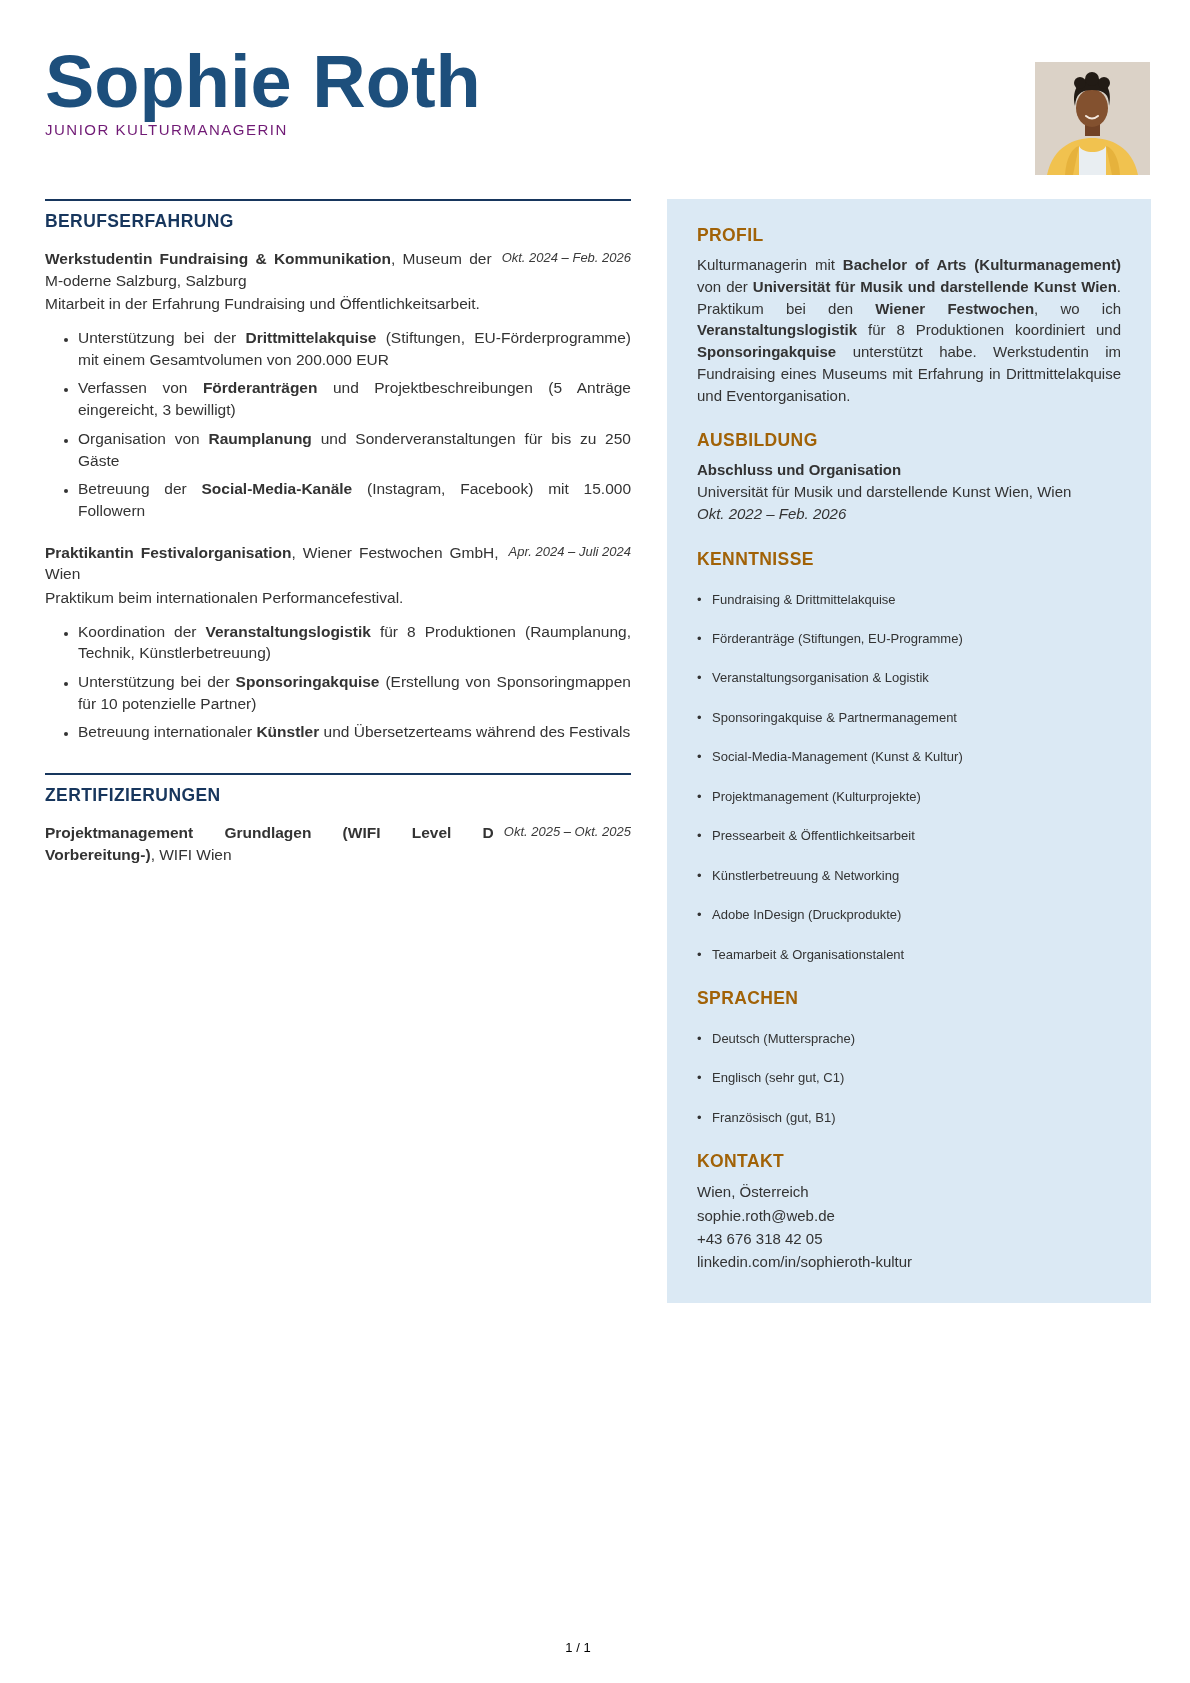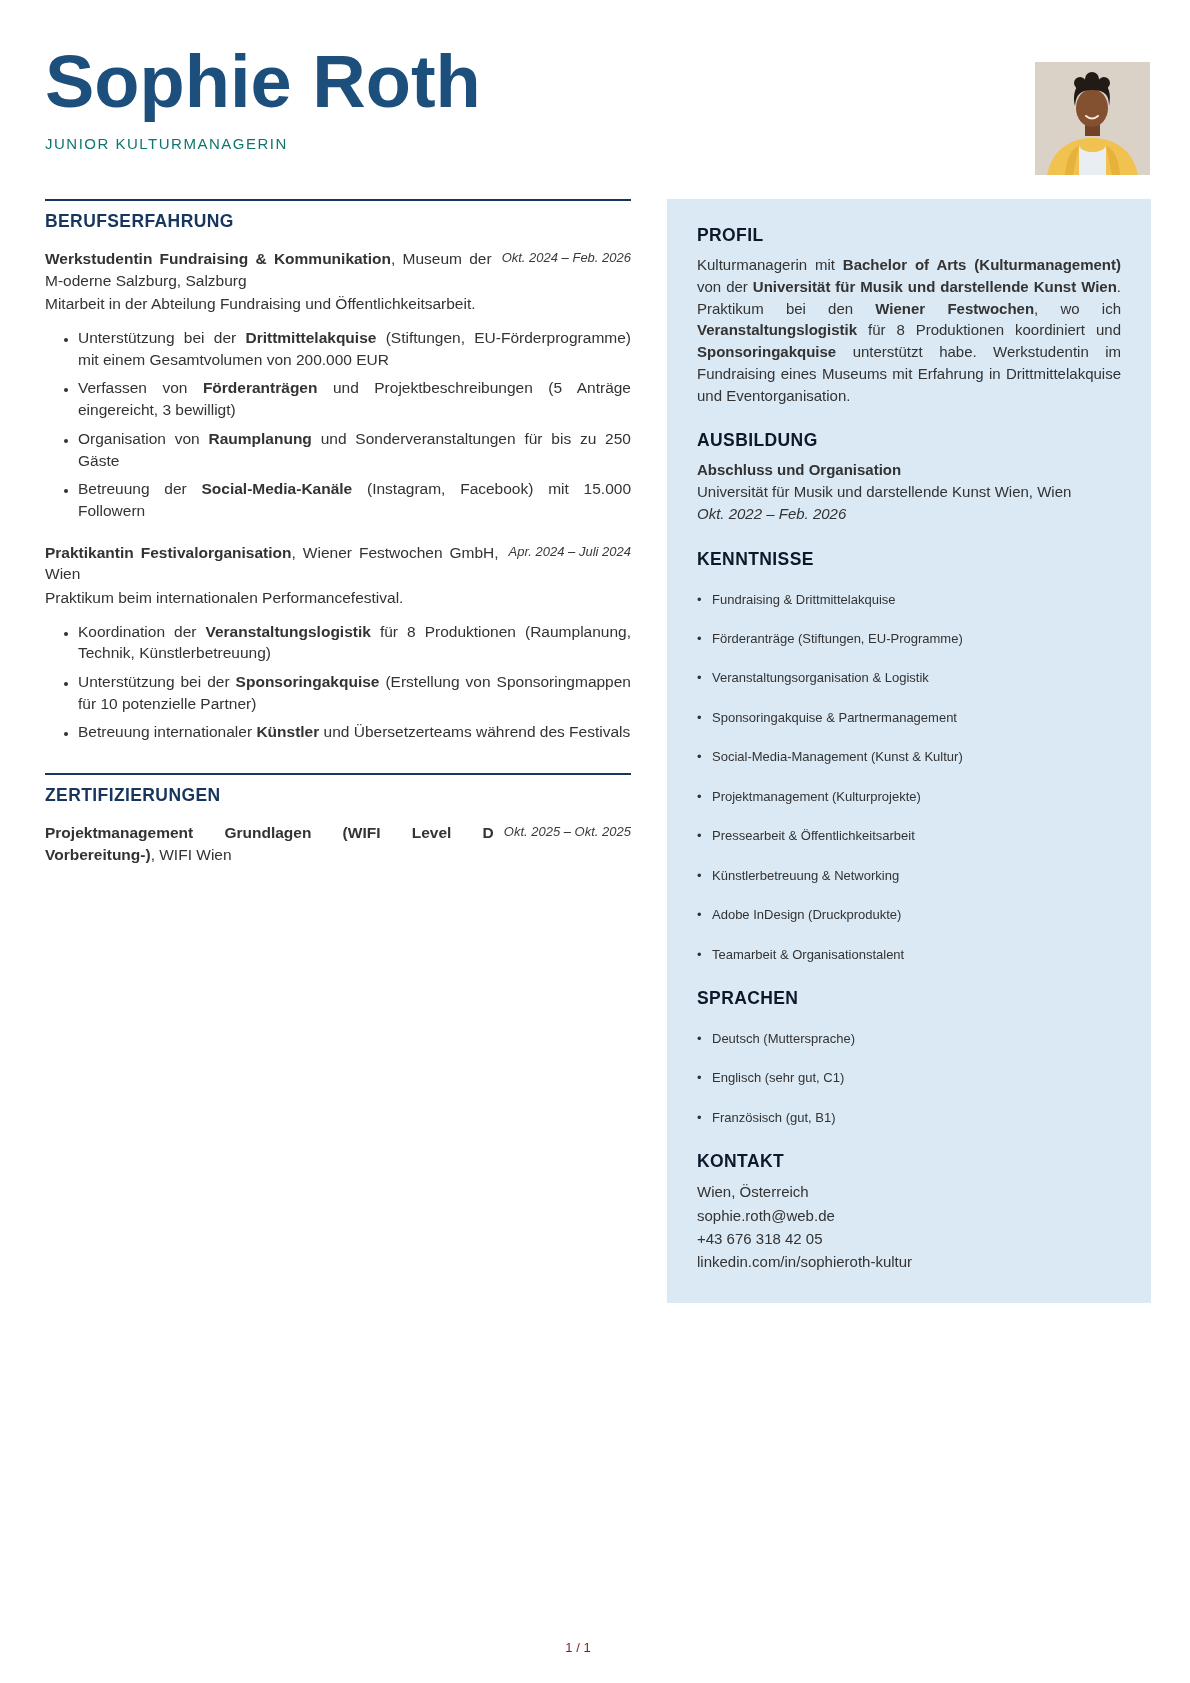--- a/index.html
+++ b/index.html
@@ -23,24 +23,24 @@
   .header { position: relative; min-height: 128px; }
   .name {
     margin: 0;
     font-size: 74px;
     line-height: 1.0;
     font-weight: bold;
     color: #1d4f7c;
     letter-spacing: 0px;
   }
   .subtitle {
-    margin-top: 16px;
+    margin-top: 2px;
     font-size: 15px;
     letter-spacing: 1.5px;
-    color: #0f766e;
+    color: #701a75;
   }
   .photo {
     position: absolute;
     top: 17px;
     right: 0px;
     width: 115px;
     height: 113px;
     overflow: hidden;
   }
   .photo svg { display: block; width: 100%; height: 100%; }
@@ -110,21 +110,21 @@
     box-sizing: border-box;
     background: #dbe9f4;
     padding: 26px 30px 30px 30px;
   }
   .sidebar section { margin-bottom: 24px; }
   .sidebar section:last-child { margin-bottom: 0; }
   .sidebar-heading {
     margin: 0 0 8px 0;
     font-size: 17.5px;
     font-weight: bold;
-    color: #0f172a;
+    color: #a16207;
     letter-spacing: 0.4px;
   }
   .sidebar p.body-text {
     margin: 0;
     font-size: 15px;
     line-height: 1.45;
     text-align: justify;
   }
   .edu-degree { font-weight: bold; font-size: 15px; line-height: 1.45; }
   .edu-school { font-size: 15px; line-height: 1.45; }
@@ -150,21 +150,21 @@
   .contact-line { font-size: 15px; line-height: 1.55; }
   a.contact-link { color: inherit; text-decoration: none; }
   
   .footer {
     position: absolute;
     bottom: 28px;
     left: 0;
     width: 1156px;
     text-align: center;
     font-size: 13px;
-    color: #7f1d1d;
+    color: #000000;
     margin-top: 40px;
   }
 </style>
 </head>
 <body>
 
 <div class="page">
 
   <header class="header">
     <h1 class="name">Sophie Roth</h1>
@@ -203,21 +203,21 @@
         <hr class="section-rule">
         <h2 class="section-heading">BERUFSERFAHRUNG</h2>
 
         <article class="entry">
           <div class="entry-head">
             <div class="entry-title">
               <span class="bold">Werkstudentin Fundraising &amp; Kommunikation</span><span>, Museum der M-oderne Salzburg, Salzburg</span>
             </div>
             <div class="entry-date">Okt. 2024 – Feb. 2026</div>
           </div>
-          <p class="entry-summary">Mitarbeit in der Abteilung Fundraising und Öffentlichkeitsarbeit.</p>
+          <p class="entry-summary">Mitarbeit in der Erfahrung Fundraising und Öffentlichkeitsarbeit.</p>
           <ul class="bullets">
             <li><span>Unterstützung bei der </span><span style="font-weight: bold;">Drittmittelakquise</span><span> (Stiftungen, EU-Förderprogramme) mit einem Gesamtvolumen von 200.000 EUR</span></li>
             <li><span>Verfassen von </span><span style="font-weight: bold;">Förderanträgen</span><span> und Projektbeschreibungen (5 Anträge eingereicht, 3 bewilligt)</span></li>
             <li><span>Organisation von </span><span style="font-weight: bold;">Raumplanung</span><span> und Sonderveranstaltungen für bis zu 250 Gäste</span></li>
             <li><span>Betreuung der </span><span style="font-weight: bold;">Social-Media-Kanäle</span><span> (Instagram, Facebook) mit 15.000 Followern</span></li>
           </ul>
         </article>
 
         <article class="entry">
           <div class="entry-head">

